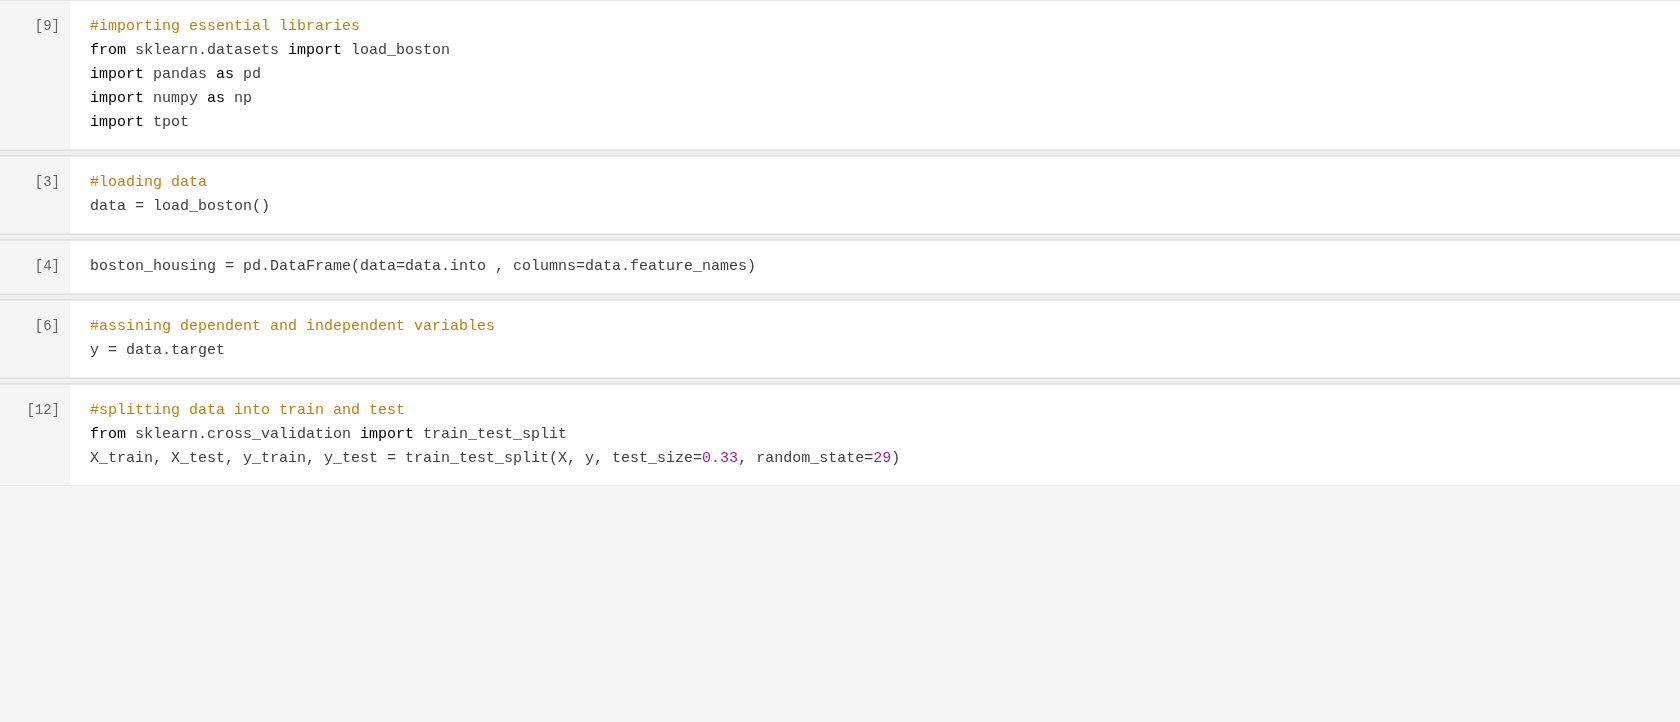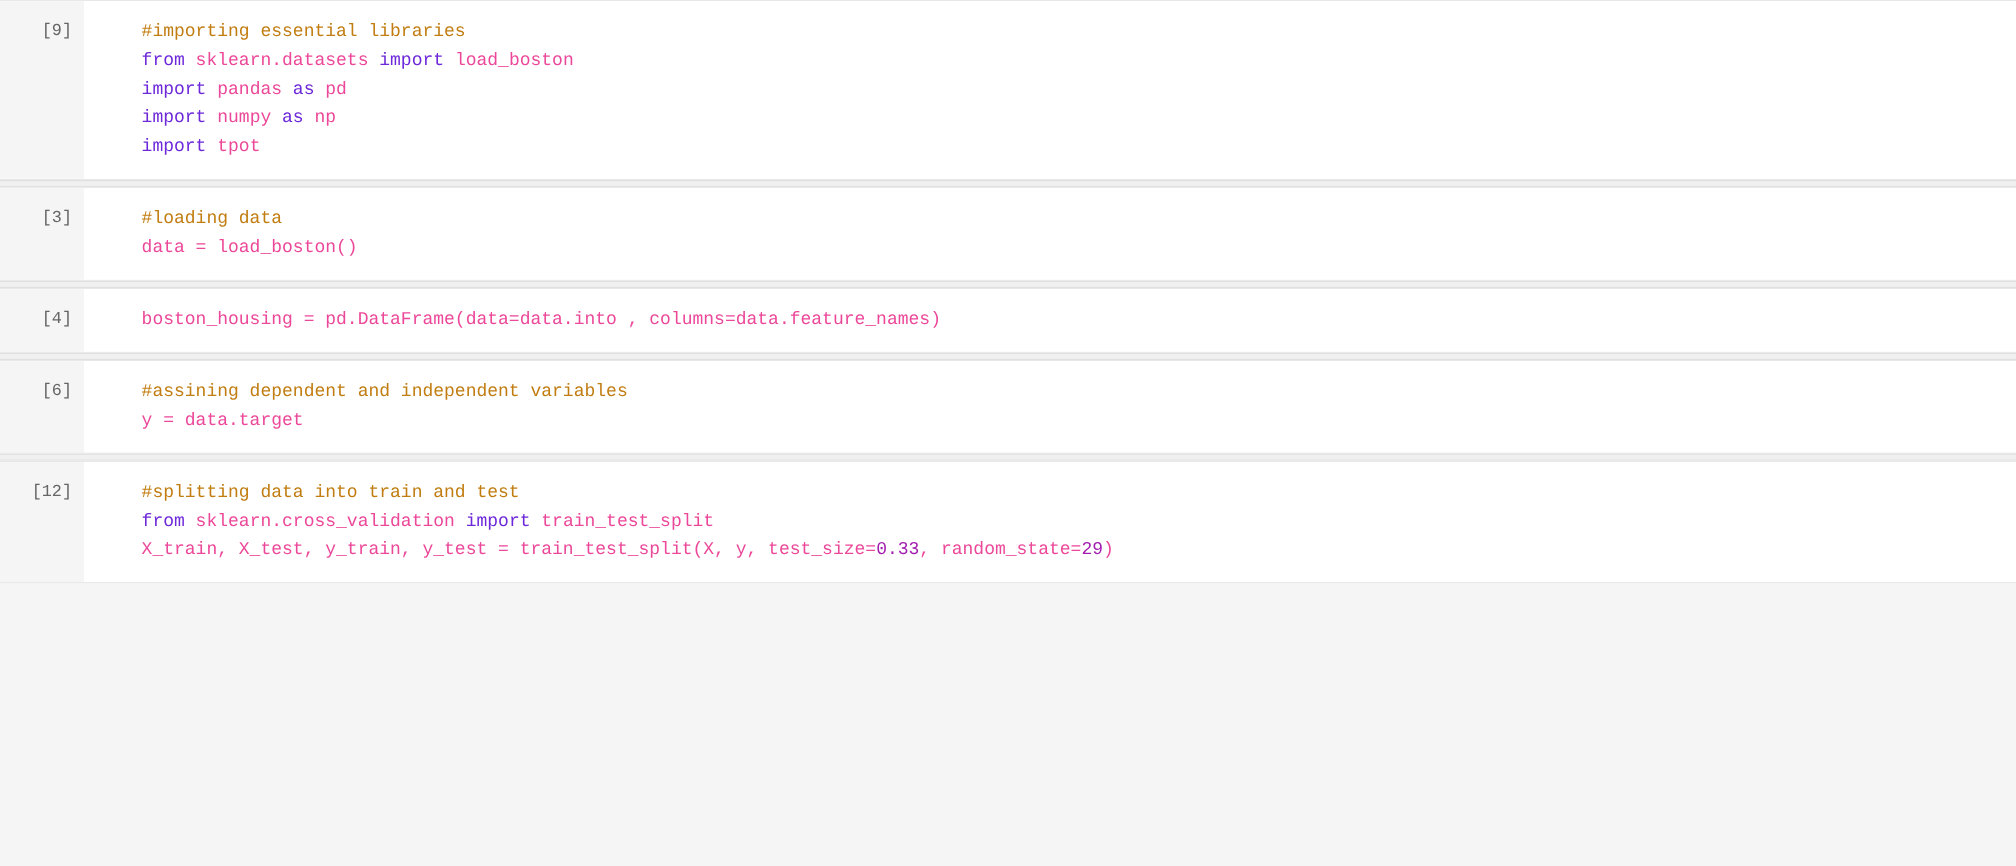--- a/index.html
+++ b/index.html
@@ -17,27 +17,26 @@
 
     .notebook {
       width: 1680px;
       min-height: 722px;
       background-color: #f5f5f5;
     }
 
     .code-line {
       white-space: pre;
       display: block;
-      margin-left: 28px;
     }
 
     
     .comment { color: #c17d11; font-style: normal; }
-    .keyword { color: #6d28d9; }
-    .plain { color: #ec4899; }
+    .keyword { color: #000000; }
+    .plain { color: #404040; }
     .number { color: #a21caf; }
 
     .cell-wrapper {
       display: flex;
       width: 100%;
       background-color: #ffffff;
       border-top: 1px solid #e8e8e8;
       border-bottom: 1px solid #e8e8e8;
     }
 

